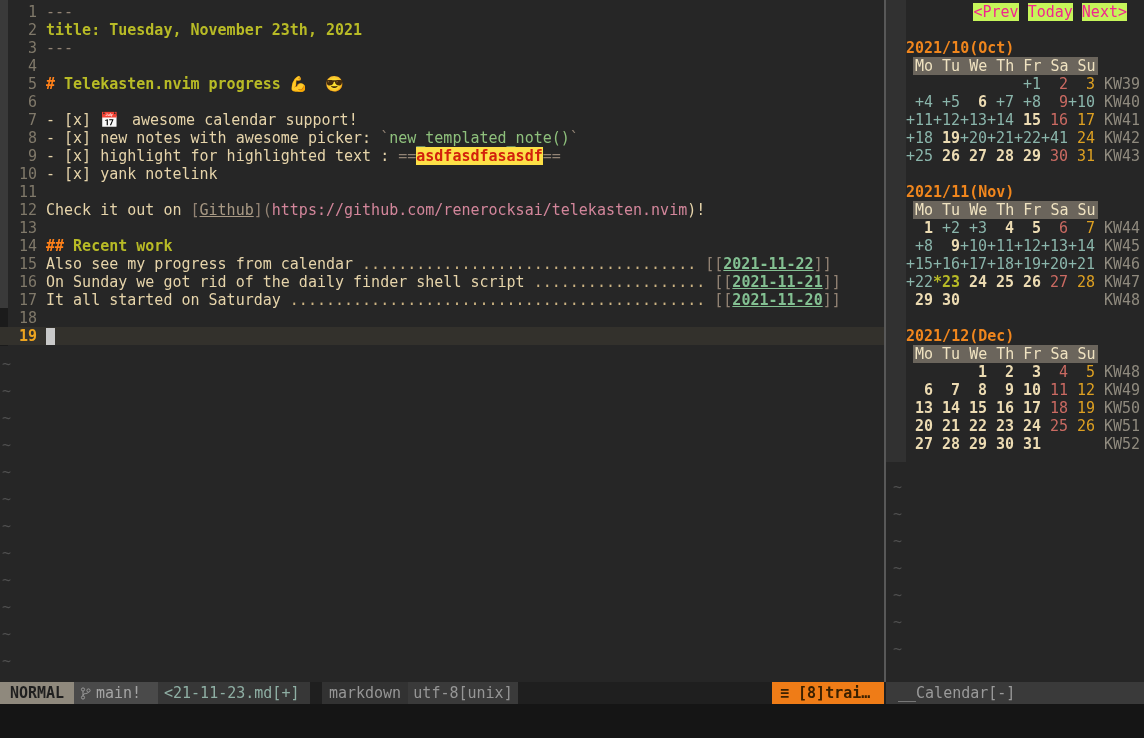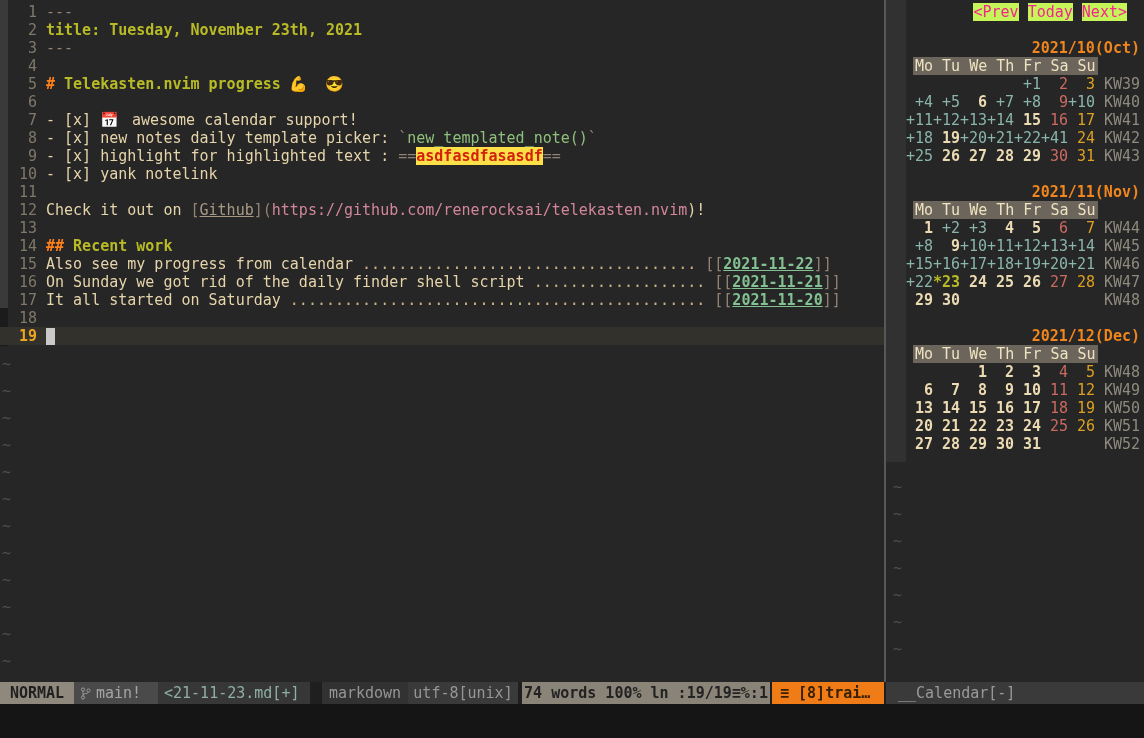--- a/index.html
+++ b/index.html
@@ -39,21 +39,21 @@
   
   .tilde-col{position:absolute;}
   #ed-tildes{left:2px;top:355px;}
   #cal-tildes{left:7px;top:478px;}
   .tilde{height:27px;color:#4f4f4f;}
   
   #cal-rows{position:absolute;left:20px;top:3px;width:238px;}
   .cal-row{height:18px;white-space:pre;}
   .cal-btn-row{width:234px;text-align:right;padding-right:13px;box-sizing:border-box;}
   .cal-btn{background:#c6f55a;color:#f2248f;}
-  .cal-title{width:234px;text-align:right;color:#f0861d;font-weight:bold;}
+  .cal-title{width:234px;text-align:left;color:#f0861d;font-weight:bold;}
   .cal-weekdays{padding-left:9px;}
   .cal-weekdays span{background:#6b655c;color:#efe2c0;padding:0 2px;margin:0 -2px;}
   .cal-cell{display:inline-block;width:27px;text-align:right;white-space:pre;}
   .c-note{color:#8ab5ab}
   .c-day{color:#ecdbb2;font-weight:bold}
   .c-sat{color:#ca6a62}
   .c-sun{color:#dda022}
   .c-today{color:#b8bb26;font-weight:bold}
   .kw{color:#8f8a7e;margin-left:9px;}
   
@@ -78,21 +78,21 @@
   <div class="strip" id="ed-strip-a"></div>
   <div class="strip" id="ed-strip-b"></div>
   <div id="editor-lines">
       <div class="ed-row"><span class="ed-num">1</span><span class="ed-text"><span class="seg-dim">---</span></span></div>
       <div class="ed-row"><span class="ed-num">2</span><span class="ed-text"><span class="seg-yel">title: Tuesday, November 23th, 2021</span></span></div>
       <div class="ed-row"><span class="ed-num">3</span><span class="ed-text"><span class="seg-dim">---</span></span></div>
       <div class="ed-row"><span class="ed-num">4</span><span class="ed-text"></span></div>
       <div class="ed-row"><span class="ed-num">5</span><span class="ed-text"><span class="seg-org"># </span><span class="seg-yel">Telekasten.nvim progress </span><span class="seg-emoji">💪 😎</span></span></div>
       <div class="ed-row"><span class="ed-num">6</span><span class="ed-text"></span></div>
       <div class="ed-row"><span class="ed-num">7</span><span class="ed-text"><span class="seg-t">- [x] </span><span class="seg-emoji">📅</span><span class="seg-t"> awesome calendar support!</span></span></div>
-      <div class="ed-row"><span class="ed-num">8</span><span class="ed-text"><span class="seg-t">- [x] new notes daily template picker: </span><span class="seg-dim">`</span><span class="seg-aqua">new_templated_note()</span><span class="seg-dim">`</span></span></div>
+      <div class="ed-row"><span class="ed-num">8</span><span class="ed-text"><span class="seg-t">- [x] new notes with awesome picker: </span><span class="seg-dim">`</span><span class="seg-aqua">new_templated_note()</span><span class="seg-dim">`</span></span></div>
       <div class="ed-row"><span class="ed-num">9</span><span class="ed-text"><span class="seg-t">- [x] highlight for highlighted text : </span><span class="seg-dim">==</span><span class="seg-hl">asdfasdfasasdf</span><span class="seg-dim">==</span></span></div>
       <div class="ed-row"><span class="ed-num">10</span><span class="ed-text"><span class="seg-t">- [x] yank notelink</span></span></div>
       <div class="ed-row"><span class="ed-num">11</span><span class="ed-text"></span></div>
       <div class="ed-row"><span class="ed-num">12</span><span class="ed-text"><span class="seg-t">Check it out on </span><span class="seg-dim">[</span><span class="seg-dimu">Github</span><span class="seg-dim">](</span><span class="seg-pink">https://github.com/renerocksai/telekasten.nvim</span><span class="seg-t">)!</span></span></div>
       <div class="ed-row"><span class="ed-num">13</span><span class="ed-text"></span></div>
       <div class="ed-row"><span class="ed-num">14</span><span class="ed-text"><span class="seg-org">## </span><span class="seg-yel">Recent work</span></span></div>
       <div class="ed-row"><span class="ed-num">15</span><span class="ed-text"><span class="seg-t">Also see my progress from calendar </span><span class="seg-dots">.....................................</span><span class="seg-t"> </span><span class="seg-dim">[[</span><span class="seg-wiki">2021-11-22</span><span class="seg-dim">]]</span></span></div>
       <div class="ed-row"><span class="ed-num">16</span><span class="ed-text"><span class="seg-t">On Sunday we got rid of the daily finder shell script </span><span class="seg-dots">...................</span><span class="seg-t"> </span><span class="seg-dim">[[</span><span class="seg-wiki">2021-11-21</span><span class="seg-dim">]]</span></span></div>
       <div class="ed-row"><span class="ed-num">17</span><span class="ed-text"><span class="seg-t">It all started on Saturday </span><span class="seg-dots">..............................................</span><span class="seg-t"> </span><span class="seg-dim">[[</span><span class="seg-wiki">2021-11-20</span><span class="seg-dim">]]</span></span></div>
       <div class="ed-row"><span class="ed-num">18</span><span class="ed-text"></span></div>
@@ -160,18 +160,17 @@
   <div class="sb-seg" id="sb-mode"><span>NORMAL</span></div>
   <div class="sb-seg" id="sb-git"><svg width="11" height="13" viewBox="0 0 11 13">
         <circle cx="3" cy="2.5" r="1.6" fill="none" stroke="#9a9a9a"></circle>
         <circle cx="3" cy="10.5" r="1.6" fill="none" stroke="#9a9a9a"></circle>
         <circle cx="8.5" cy="3.5" r="1.6" fill="none" stroke="#9a9a9a"></circle>
         <path d="M3 4.2 V9 M3 8 C3 6 8.5 7 8.5 5.2" fill="none" stroke="#9a9a9a"></path>
       </svg><span>main!</span></div>
   <div class="sb-seg" id="sb-file"><span>&lt;21-11-23.md[+]</span></div>
   <div class="sb-seg" id="sb-ft"><span>markdown</span></div>
   <div class="sb-seg" id="sb-enc"><span>utf-8[unix]</span></div>
-  <div class="sb-seg" id="sb-stats"><span>74 words 100% ln :19/19≡%:1</span></div>
   <div class="sb-seg" id="sb-trail"><span>≡ [8]trai…</span></div>
   <div class="sb-seg" id="sb-cal"><span>__Calendar[-]</span></div>
 </div>
 
 <div id="cmdline"></div>
 
 </body></html>

